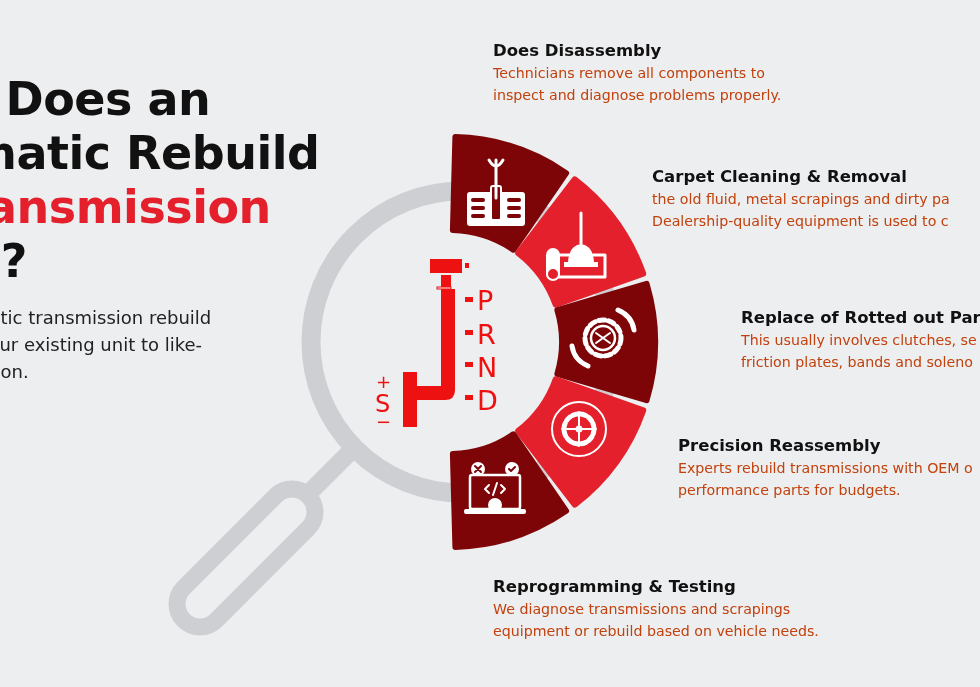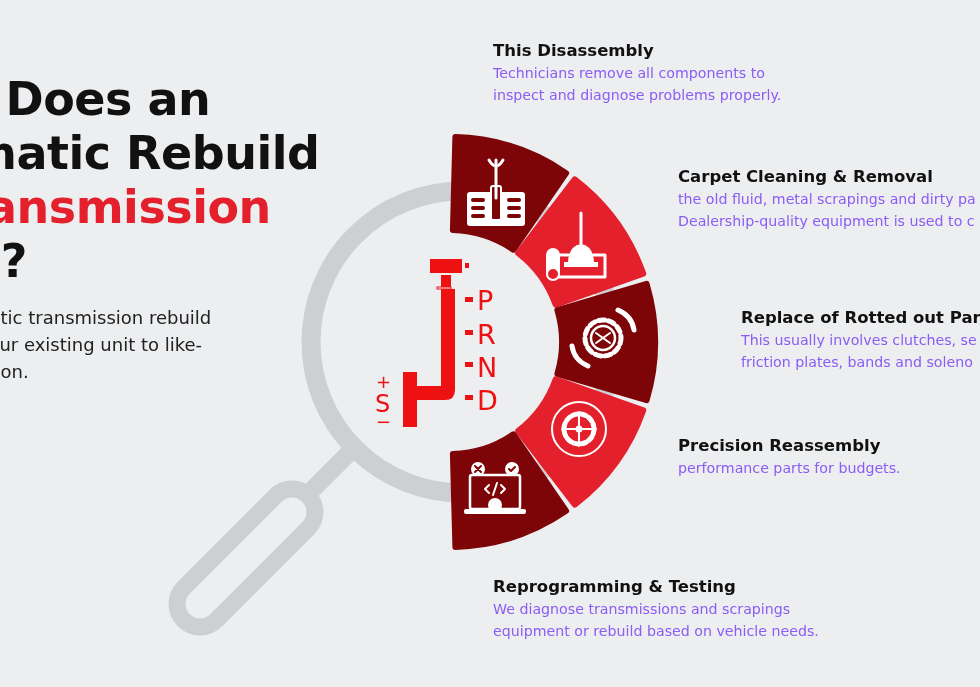--- a/index.html
+++ b/index.html
@@ -2,21 +2,21 @@
 <html><head>
 <meta charset="utf-8">
 <style>
   html,body{margin:0;padding:0;}
   body{width:980px;height:687px;background:#edeef0;position:relative;overflow:hidden;font-family:"DejaVu Sans","Liberation Sans",sans-serif;}
   .headline{position:absolute;left:-62px;top:72px;font-family:"DejaVu Sans",sans-serif;font-weight:bold;font-size:46px;line-height:54px;color:#111;letter-spacing:-0.5px;white-space:nowrap;}
   .headline .red{color:#e3202b;}
   .intro{position:absolute;left:-28px;top:304px;font-family:"DejaVu Sans",sans-serif;font-size:18px;line-height:27px;color:#222;white-space:nowrap;}
   .step{position:absolute;white-space:nowrap;}
   .step .t{font-family:"DejaVu Sans",sans-serif;font-weight:bold;font-size:16.5px;color:#111;line-height:22px;}
-  .step .d{font-family:"DejaVu Sans",sans-serif;font-size:14.2px;color:#8b5cf6;line-height:22px;}
+  .step .d{font-family:"DejaVu Sans",sans-serif;font-size:14.2px;color:#c2410c;line-height:22px;}
   svg.gfx{position:absolute;left:0;top:0;}
 </style>
 </head>
 <body>
 
 <svg class="gfx" width="980" height="687" viewBox="0 0 980 687">
 
   <g>
     <circle cx="462" cy="342" r="151" fill="none" stroke="#cdcfd2" stroke-width="19"></circle>
     <line x1="352" y1="450" x2="312" y2="490" stroke="#cdcfd2" stroke-width="18"></line>
@@ -116,35 +116,36 @@
   <div>an?</div>
 </div>
 
 <div class="intro">
   <div>matic transmission rebuild</div>
   <div style="white-space:pre"> your existing unit to like-</div>
   <div>dition.</div>
 </div>
 
 <div class="step" style="left:493px;top:40px">
-  <div class="t">This Disassembly</div>
+  <div class="t">Does Disassembly</div>
   <div class="d">Technicians remove all components to</div>
   <div class="d">inspect and diagnose problems properly.</div>
 </div>
-<div class="step" style="left:678px;top:166px">
+<div class="step" style="left:652px;top:166px">
   <div class="t">Carpet Cleaning &amp; Removal</div>
   <div class="d">the old fluid, metal scrapings and dirty pa</div>
   <div class="d">Dealership-quality equipment is used to c</div>
 </div>
 <div class="step" style="left:741px;top:307px">
   <div class="t">Replace of Rotted out Parts</div>
   <div class="d">This usually involves clutches, se</div>
   <div class="d">friction plates, bands and soleno</div>
 </div>
 <div class="step" style="left:678px;top:435px">
   <div class="t">Precision Reassembly</div>
+  <div class="d">Experts rebuild transmissions with OEM o</div>
   <div class="d">performance parts for budgets.</div>
 </div>
 <div class="step" style="left:493px;top:576px">
   <div class="t">Reprogramming &amp; Testing</div>
   <div class="d">We diagnose transmissions and scrapings</div>
   <div class="d">equipment or rebuild based on vehicle needs.</div>
 </div>
 
 </body></html>

